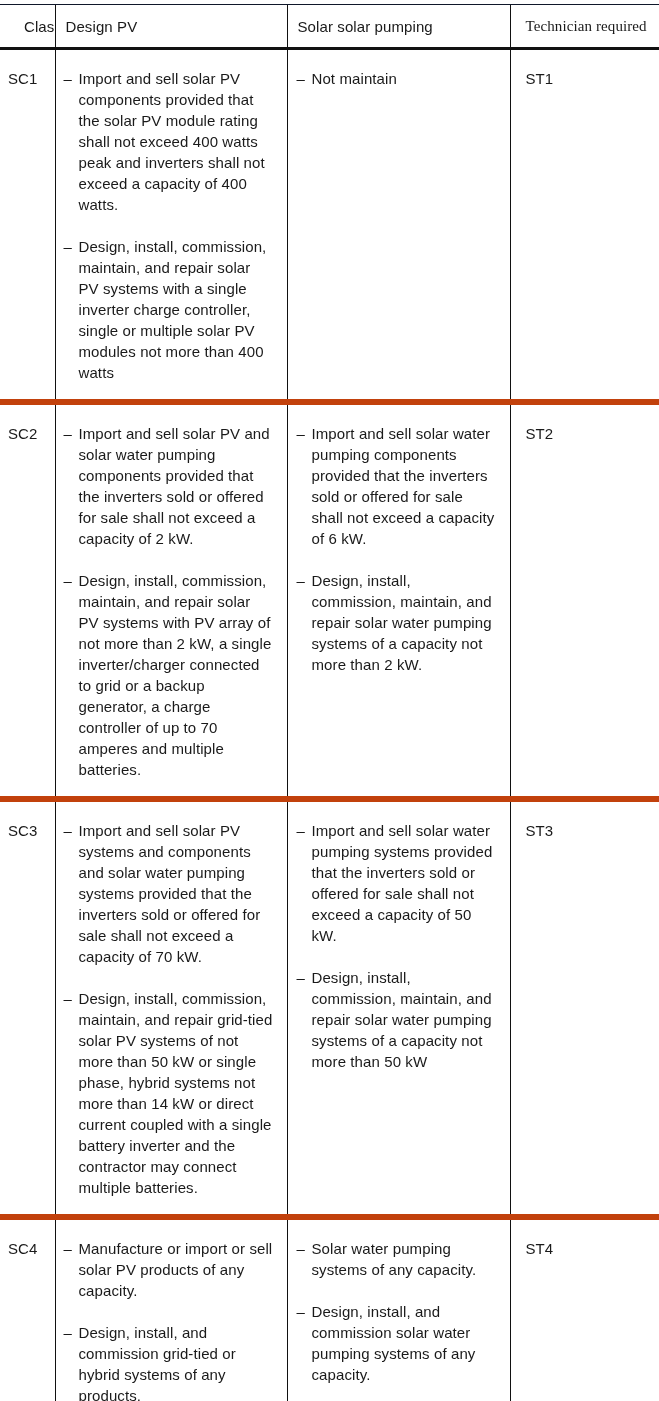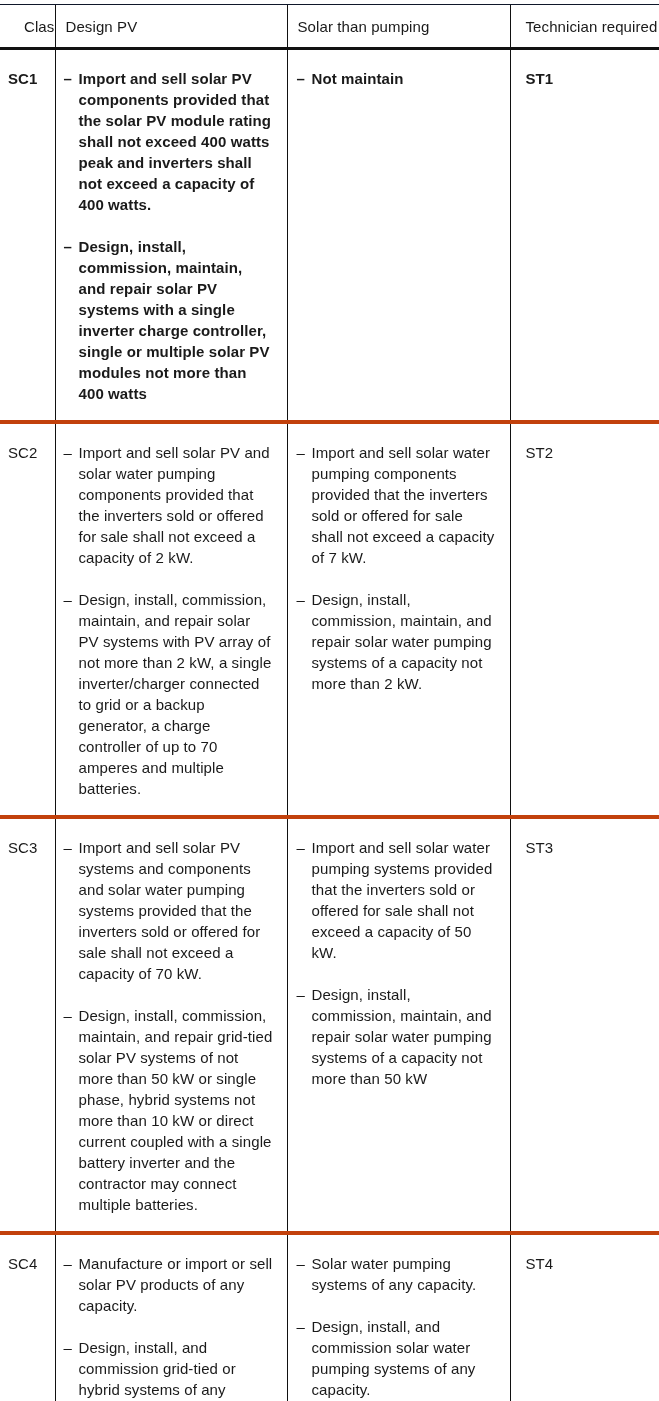--- a/index.html
+++ b/index.html
@@ -32,28 +32,28 @@
     border-bottom: 3px solid #111;
     font-weight: 400;
     text-align: left;
     vertical-align: middle;
     height: 44px;
     padding: 4px 8px 4px 24px;
     white-space: nowrap;
     overflow: hidden;
   }
   thead th + th { border-left: 1px solid #111; padding-left: 10px; }
-  thead th.th-tech { padding-left: 15px; }
+  thead th.th-tech { padding-left: 15px; font-family: Liberation Serif, serif; }
 
   tbody td {
     vertical-align: top;
-    border-top: 4px solid #c2410c;
+    border-top: 6px solid #c2410c;
     padding: 18px 10px 16px 8px;
   }
-  tbody tr:first-child td { border-top: none; font-weight: bold; }
+  tbody tr:first-child td { border-top: none; }
   tbody td + td { border-left: 1px solid #111; }
   tbody tr:last-child td { border-bottom: 3px solid #111; }
 
   td.cell-class { padding-left: 8px; }
   td.cell-pv    { padding-left: 8px;  padding-right: 14px; }
   td.cell-swp   { padding-left: 9px;  padding-right: 12px; }
   td.cell-tech  { padding-left: 15px; }
 
   .bullet { display: flex; margin-bottom: 21px; }
   .bullet:last-child { margin-bottom: 0; }
@@ -68,21 +68,21 @@
     <colgroup>
       <col class="c-class">
         <col class="c-pv">
         <col class="c-swp">
         <col class="c-tech">
     </colgroup>
     <thead>
       <tr>
         <th>Class</th>
         <th>Design PV</th>
-        <th>Solar than pumping</th>
+        <th>Solar solar pumping</th>
         <th class="th-tech">Technician required</th>
       </tr>
     </thead>
     <tbody>
 
       <tr>
         <td class="cell-class">SC1</td>
         <td class="cell-pv">
           <div class="bullet">
             <span class="dash">–</span>
@@ -110,40 +110,40 @@
             <span class="btext">Import and sell solar PV and solar water pumping components provided that the inverters sold or offered for sale shall not exceed a capacity of 2 kW.</span>
           </div>
           <div class="bullet">
             <span class="dash">–</span>
             <span class="btext">Design, install, commission, maintain, and repair solar PV systems with PV array of not more than 2 kW, a single inverter/charger connected to grid or a backup generator, a charge controller of up to 70 amperes and multiple batteries.</span>
           </div>
         </td>
         <td class="cell-swp">
           <div class="bullet">
             <span class="dash">–</span>
-            <span class="btext">Import and sell solar water pumping components provided that the inverters sold or offered for sale shall not exceed a capacity of 7 kW.</span>
+            <span class="btext">Import and sell solar water pumping components provided that the inverters sold or offered for sale shall not exceed a capacity of 6 kW.</span>
           </div>
           <div class="bullet">
             <span class="dash">–</span>
             <span class="btext">Design, install, commission, maintain, and repair solar water pumping systems of a capacity not more than 2 kW.</span>
           </div>
         </td>
         <td class="cell-tech">ST2</td>
       </tr>
 
       <tr>
         <td class="cell-class">SC3</td>
         <td class="cell-pv">
           <div class="bullet">
             <span class="dash">–</span>
             <span class="btext">Import and sell solar PV systems and components and solar water pumping systems provided that the inverters sold or offered for sale shall not exceed a capacity of 70 kW.</span>
           </div>
           <div class="bullet">
             <span class="dash">–</span>
-            <span class="btext">Design, install, commission, maintain, and repair grid-tied solar PV systems of not more than 50 kW or single phase, hybrid systems not more than 10 kW or direct current coupled with a single battery inverter and the contractor may connect multiple batteries.</span>
+            <span class="btext">Design, install, commission, maintain, and repair grid-tied solar PV systems of not more than 50 kW or single phase, hybrid systems not more than 14 kW or direct current coupled with a single battery inverter and the contractor may connect multiple batteries.</span>
           </div>
         </td>
         <td class="cell-swp">
           <div class="bullet">
             <span class="dash">–</span>
             <span class="btext">Import and sell solar water pumping systems provided that the inverters sold or offered for sale shall not exceed a capacity of 50 kW.</span>
           </div>
           <div class="bullet">
             <span class="dash">–</span>
             <span class="btext">Design, install, commission, maintain, and repair solar water pumping systems of a capacity not more than 50 kW</span>

